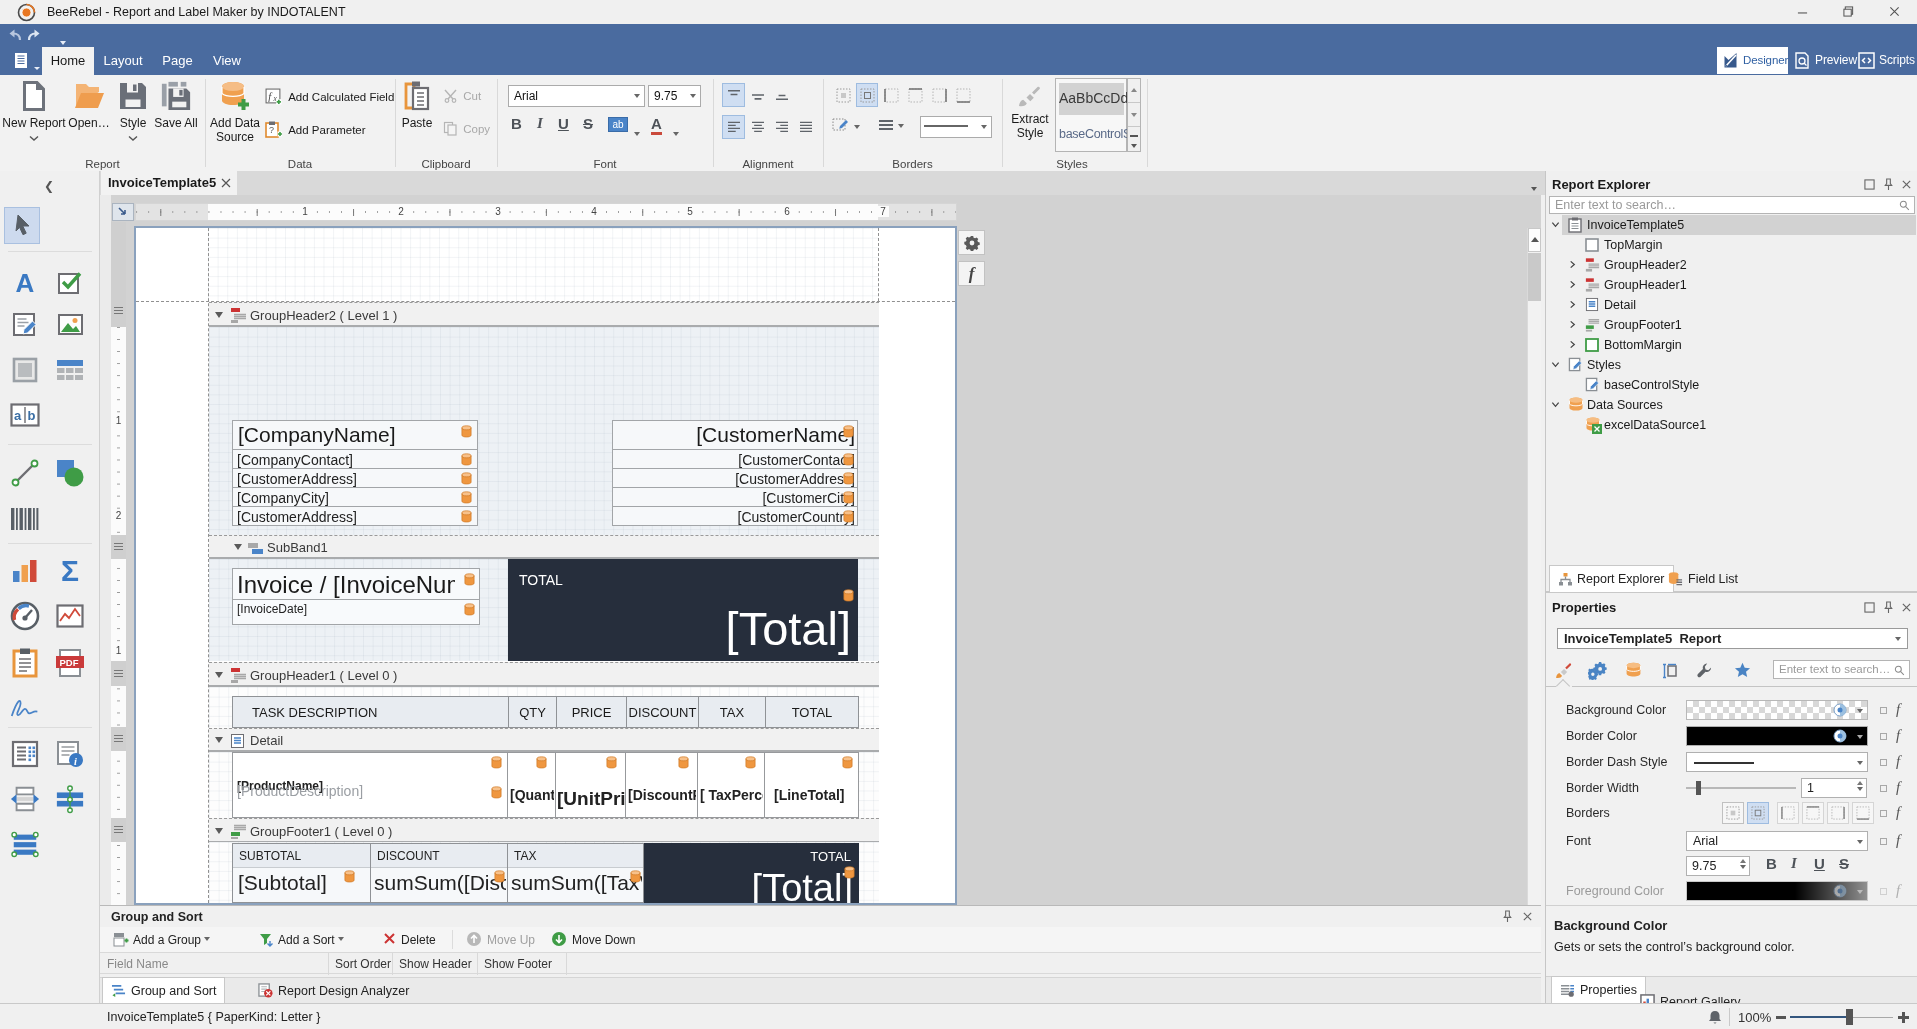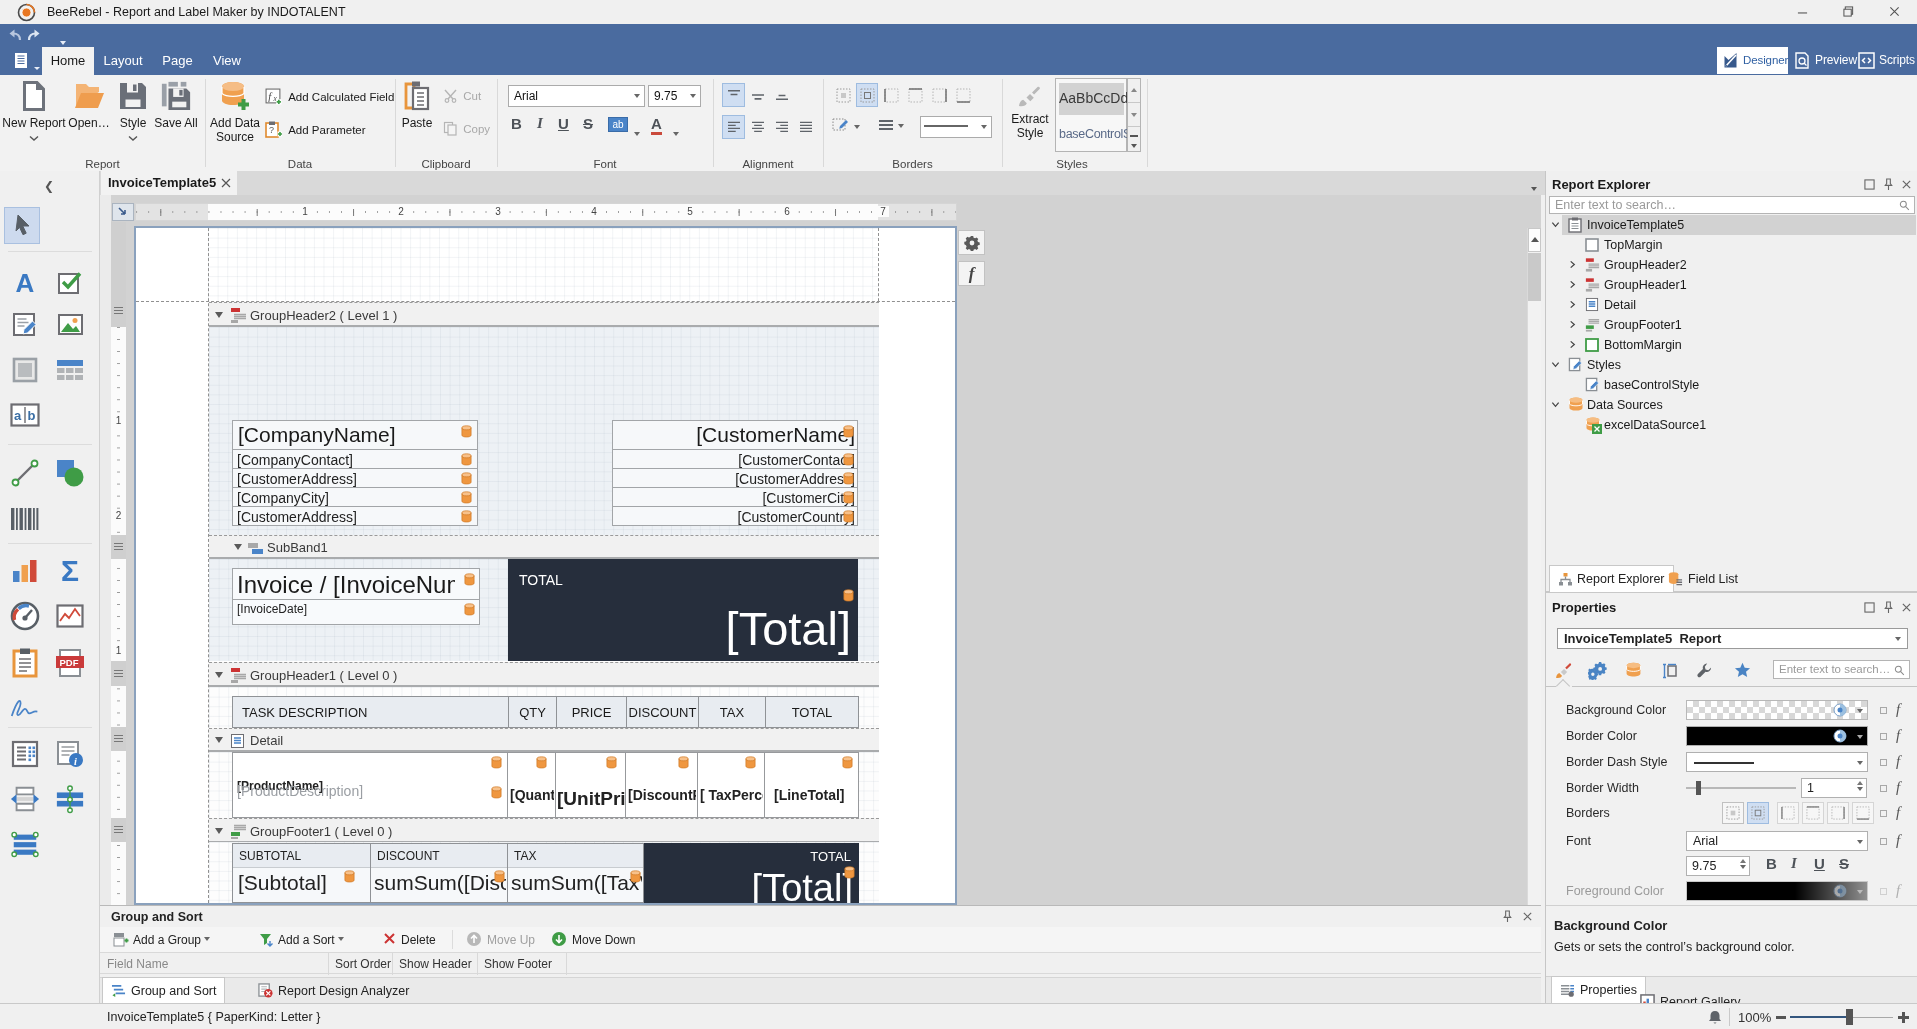--- a/index.html
+++ b/index.html
@@ -736,21 +736,21 @@
             <span class="tri" style="left:5.5px"></span>
             <svg class="abs" style="left:21px;top:4px" width="17" height="16" viewBox="0 0 17 16">
               <rect x="1" y="1" width="9" height="4" fill="#cc3333"></rect>
               <path d="M4 7.5h12M4 9.5h12M4 11.5h12" stroke="#a8a8a8" stroke-width="1.3"></path>
               <rect x="1" y="13" width="7" height="3" fill="#a8a8a8"></rect>
             </svg>
             <span class="btxt" style="left:41px">GroupHeader1 ( Level 0 )</span>
           </div>
    <div class="bandc gridpat" style="top:458.5px;height:41px;background-color:#fdfdfd"></div>
    <div class="abs" style="left:96px;top:467.5px;width:627px;height:32px;background:#e8ecf1;border:1px solid #8f9296;display:flex;font-size:13px;color:#1a1a1a">
-     <div style="width:276px;border-right:1px solid #8f9296;line-height:31px;padding-left:9px">TASK DESCRIPTION</div>
+     <div style="width:276px;border-right:1px solid #8f9296;line-height:31px;padding-left:19px">TASK DESCRIPTION</div>
      <div style="width:48px;border-right:1px solid #8f9296;line-height:31px;text-align:center">QTY</div>
      <div style="width:70px;border-right:1px solid #8f9296;line-height:31px;text-align:center">PRICE</div>
      <div style="width:72px;border-right:1px solid #8f9296;line-height:31px;text-align:center">DISCOUNT</div>
      <div style="width:67px;border-right:1px solid #8f9296;line-height:31px;text-align:center">TAX</div>
      <div style="flex:1;line-height:31px;text-align:center">TOTAL</div>
    </div>
 
    <div class="bandstrip" style="top:499.5px;height:24px">
             <span class="tri" style="left:5.5px;top:8px"></span>
             <svg class="abs" style="left:21px;top:4px" width="15" height="16" viewBox="0 0 15 16">

